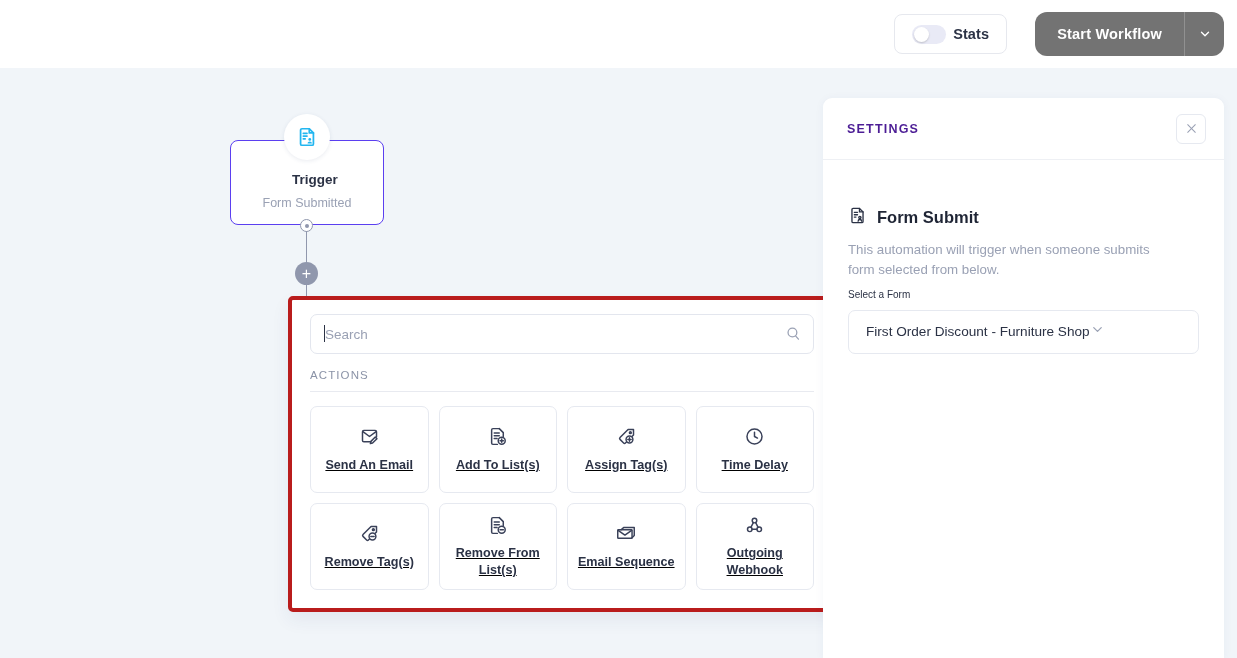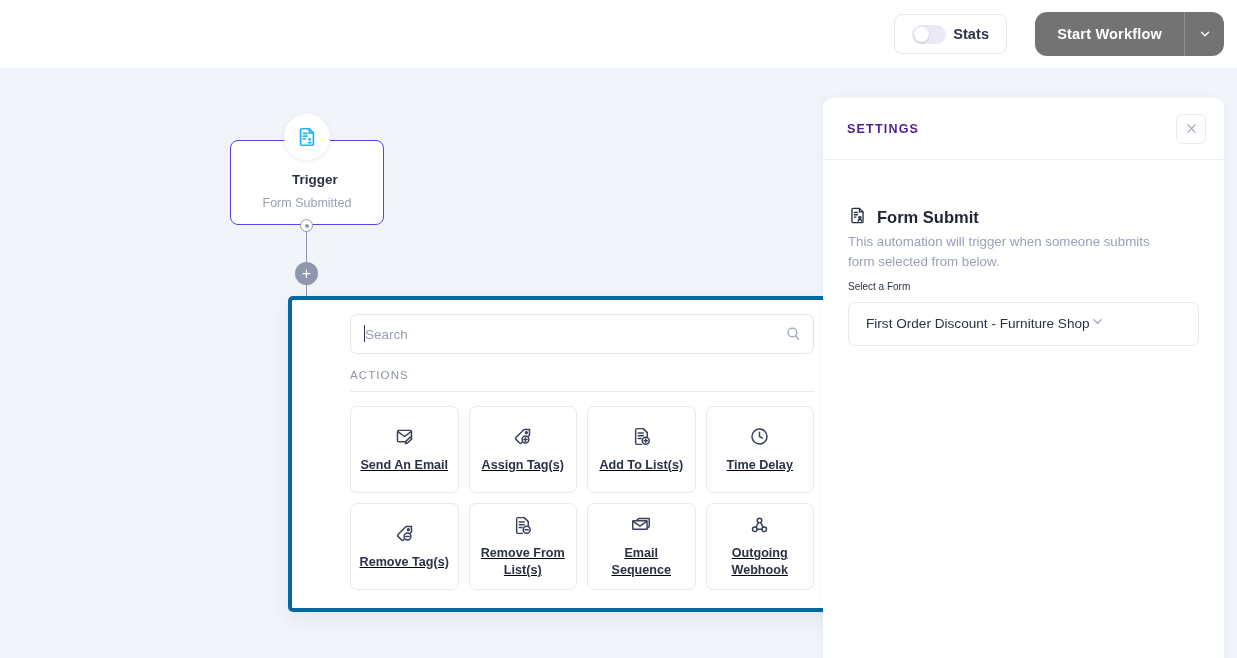--- a/index.html
+++ b/index.html
@@ -190,24 +190,23 @@
     background: #9097ad;
   }
 
   
   .picker {
     position: absolute;
     left: 288px; top: 296px;
     width: 548px;
     height: 316px;
     background: #ffffff;
-    border: 4px solid #0369a1;
+    border: 4px solid #b91c1c;
     border-radius: 5px;
     box-shadow: 0 8px 18px rgba(40,60,110,.07);
-    padding-left: 40px;
   }
   .picker-inner {
     padding: 14px 18px 0 18px;
   }
 
   .search-wrap {
     position: relative;
     height: 40px;
   }
   .search-field {
@@ -319,21 +318,21 @@
     align-items: center;
     gap: 10px;
     margin-top: 22px;
   }
   .sb-title .txt {
     font-size: 16.5px;
     font-weight: bold;
     color: #1f2535;
   }
   .sb-desc {
-    margin-top: 3px;
+    margin-top: 11px;
     font-size: 13.3px;
     line-height: 1.54;
     color: #9aa1b4;
     max-width: 330px;
   }
   .sb-field-label {
     margin-top: 8px;
     font-size: 10px;
     font-weight: normal;
     color: #2b3245;
@@ -428,44 +427,44 @@
               <polyline points="4.5 6.5 12 12 19.5 6.5"></polyline>
               <path d="M20.5 14.5l-5 5-2.5.6.6-2.5 5-5z"></path>
             </svg>
           </span>
           <span class="lbl">Send An Email</span>
         </div>
 
         <div class="action-card">
           <span class="ic">
             <svg width="21" height="21" viewBox="0 0 24 24" fill="none" stroke="#3a4159" stroke-width="1.7" stroke-linecap="round" stroke-linejoin="round">
-              <path d="M20 4h-6.2L4.6 13.2a1.5 1.5 0 0 0 0 2.1l4.1 4.1a1.5 1.5 0 0 0 2.1 0L20 10.2z"></path>
-              <circle cx="16.4" cy="7.6" r="1.1"></circle>
-              <circle cx="15.4" cy="15.4" r="3.9" fill="#ffffff"></circle>
-              <line x1="15.4" y1="13.5" x2="15.4" y2="17.3"></line>
-              <line x1="13.5" y1="15.4" x2="17.3" y2="15.4"></line>
-            </svg>
-          </span>
-          <span class="lbl">Assign Tag(s)</span>
-        </div>
-
-        <div class="action-card">
-          <span class="ic">
-            <svg width="21" height="21" viewBox="0 0 24 24" fill="none" stroke="#3a4159" stroke-width="1.7" stroke-linecap="round" stroke-linejoin="round">
               <path d="M14 3H6.8A1.5 1.5 0 0 0 5.3 4.5v15A1.5 1.5 0 0 0 6.8 21h5"></path>
               <path d="M14 3l4.6 4.6V12"></path>
               <line x1="8.3" y1="8" x2="14" y2="8"></line>
               <line x1="8.3" y1="11.2" x2="14" y2="11.2"></line>
               <line x1="8.3" y1="14.4" x2="11.5" y2="14.4"></line>
               <circle cx="16.8" cy="16.8" r="4" fill="#ffffff"></circle>
               <line x1="16.8" y1="14.9" x2="16.8" y2="18.7"></line>
               <line x1="14.9" y1="16.8" x2="18.7" y2="16.8"></line>
             </svg>
           </span>
           <span class="lbl">Add To List(s)</span>
+        </div>
+
+        <div class="action-card">
+          <span class="ic">
+            <svg width="21" height="21" viewBox="0 0 24 24" fill="none" stroke="#3a4159" stroke-width="1.7" stroke-linecap="round" stroke-linejoin="round">
+              <path d="M20 4h-6.2L4.6 13.2a1.5 1.5 0 0 0 0 2.1l4.1 4.1a1.5 1.5 0 0 0 2.1 0L20 10.2z"></path>
+              <circle cx="16.4" cy="7.6" r="1.1"></circle>
+              <circle cx="15.4" cy="15.4" r="3.9" fill="#ffffff"></circle>
+              <line x1="15.4" y1="13.5" x2="15.4" y2="17.3"></line>
+              <line x1="13.5" y1="15.4" x2="17.3" y2="15.4"></line>
+            </svg>
+          </span>
+          <span class="lbl">Assign Tag(s)</span>
         </div>
 
         <div class="action-card">
           <span class="ic">
             <svg width="21" height="21" viewBox="0 0 24 24" fill="none" stroke="#3a4159" stroke-width="1.7" stroke-linecap="round" stroke-linejoin="round">
               <circle cx="12" cy="12" r="8.6"></circle>
               <polyline points="12 7.2 12 12 15.4 13.8"></polyline>
             </svg>
           </span>
           <span class="lbl">Time Delay</span>

